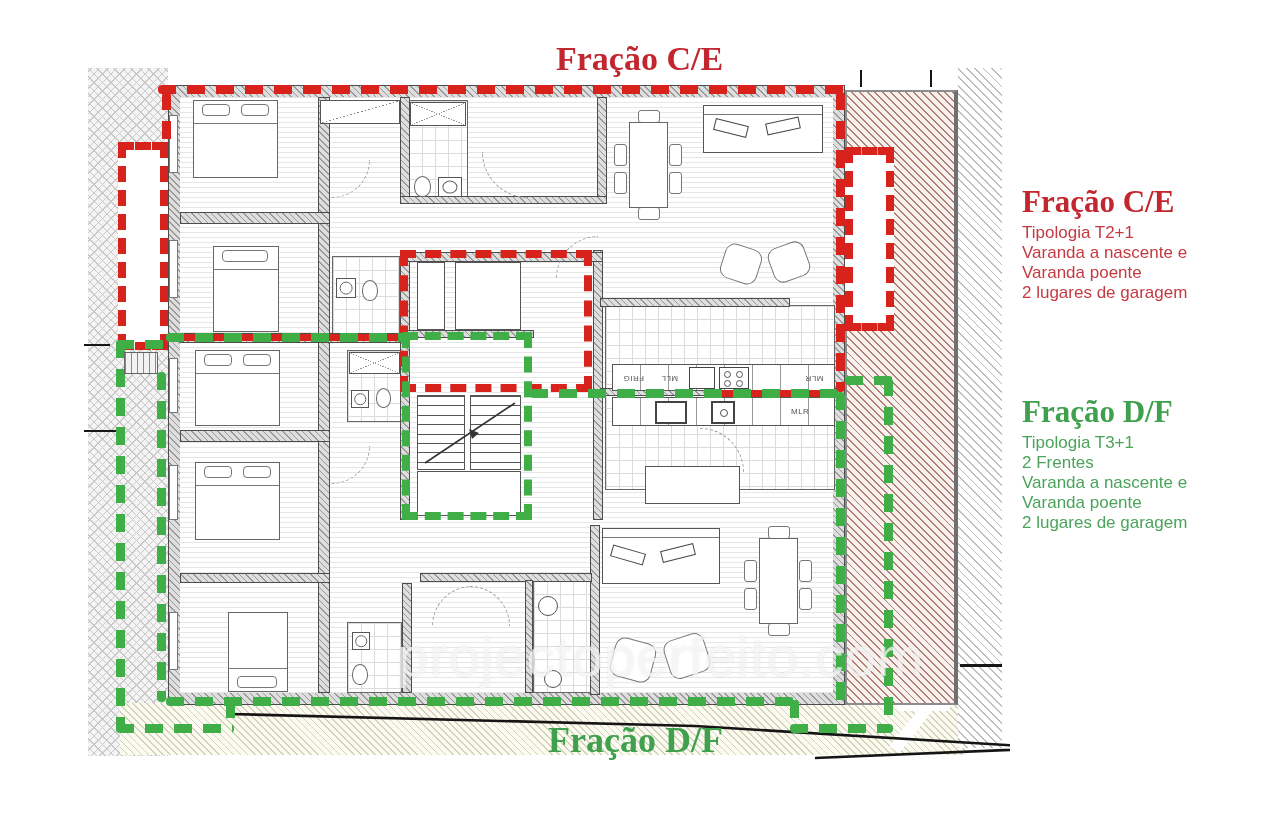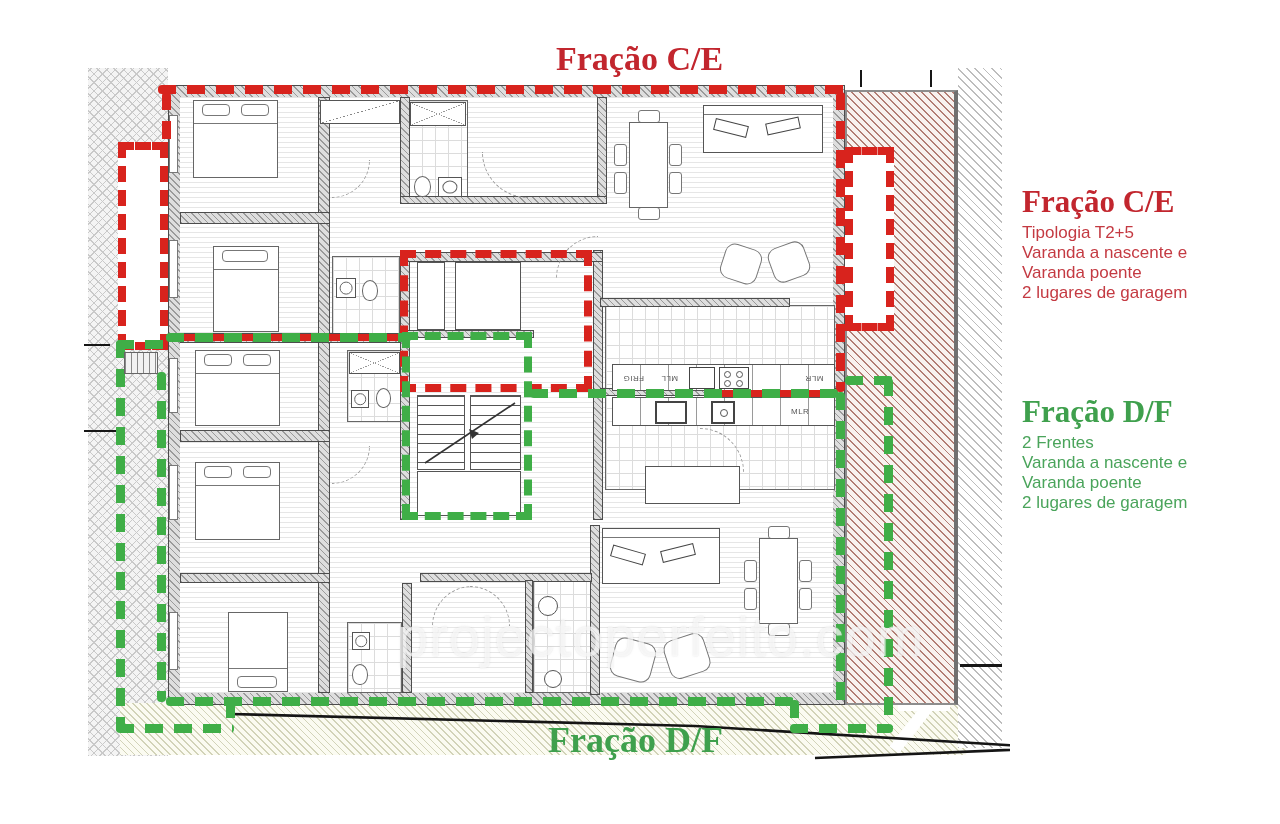--- a/index.html
+++ b/index.html
@@ -78,21 +78,21 @@
   .t-red{color:#c2262e;}
   .t-green{color:#3fa04d;}
   .legend{position:absolute;left:1022px;width:240px;}
   .legend .lg-title{font-family:"Liberation Serif","DejaVu Serif",serif;font-weight:bold;
       font-size:31px;line-height:1.05;margin-bottom:4px;}
   .legend .lg-line{font-size:17px;line-height:20px;}
   .legend.red,.legend.red .lg-line{color:#c43a42;}
   .legend.red .lg-title{color:#c2262e;}
   .legend.green,.legend.green .lg-line{color:#4aa45b;}
   .legend.green .lg-title{color:#3fa04d;}
-  .watermark{position:absolute;left:397px;top:604px;font-size:56px;letter-spacing:1px;
+  .watermark{position:absolute;left:397px;top:624px;font-size:56px;letter-spacing:1px;
       color:rgba(255,255,255,.66);text-shadow:0 0 2px rgba(170,170,170,.35);white-space:nowrap;}
 </style>
 </head>
 <body>
 
 <div class="stage">
 
   <div class="abs xhatch" style="left:88px;top:68px;width:80px;height:688px;"></div>
   <div class="abs oliveband" style="left:120px;top:703px;width:846px;height:52px;"></div>
   <div class="abs" style="left:898px;top:703px;width:52px;height:8px;background:#fff;"></div>
@@ -279,28 +279,29 @@
   <div class="abs gdh" style="left:116px;top:340px;width:50px;"></div>
   <div class="abs gdh" style="left:116px;top:724px;width:118px;"></div>
   <div class="abs gdv" style="left:226px;top:700px;height:28px;"></div>
   <div class="abs stripesv" style="left:124px;top:352px;width:34px;height:22px;"></div>
 
   <div class="abs title-serif t-red" style="left:556px;top:42px;font-size:34px;">Fração C/E</div>
   <div class="abs title-serif t-green" style="left:548px;top:722px;font-size:36px;">Fração D/F</div>
 
   <div class="legend red" style="top:186px;">
     <div class="lg-title">Fração C/E</div>
-    <div class="lg-line">Tipologia T2+5</div>
+    <div class="lg-line">Tipologia T2+1</div>
     <div class="lg-line">Varanda a nascente e</div>
     <div class="lg-line">Varanda poente</div>
     <div class="lg-line">2 lugares de garagem</div>
   </div>
 
   <div class="legend green" style="top:396px;">
     <div class="lg-title">Fração D/F</div>
+    <div class="lg-line">Tipologia T3+1</div>
     <div class="lg-line">2 Frentes</div>
     <div class="lg-line">Varanda a nascente e</div>
     <div class="lg-line">Varanda poente</div>
     <div class="lg-line">2 lugares de garagem</div>
   </div>
 
   <div class="watermark">projectoperfeito.com</div>
 </div>
 
 </body></html>

